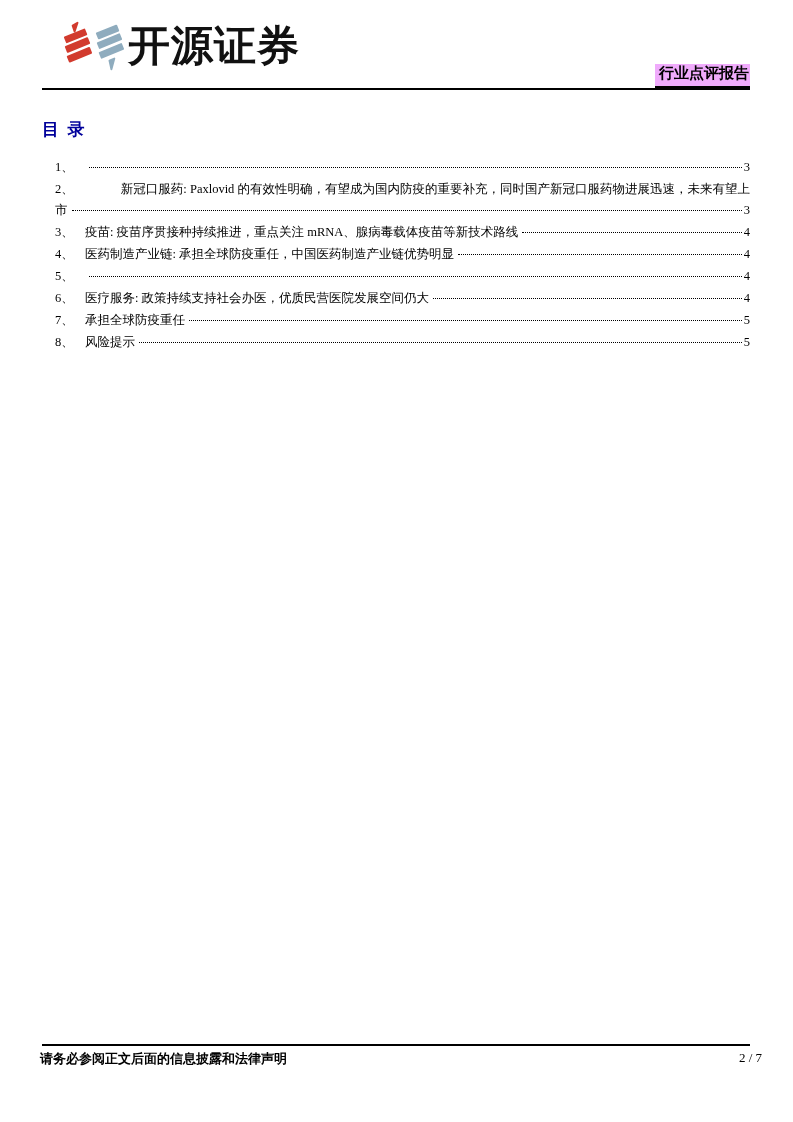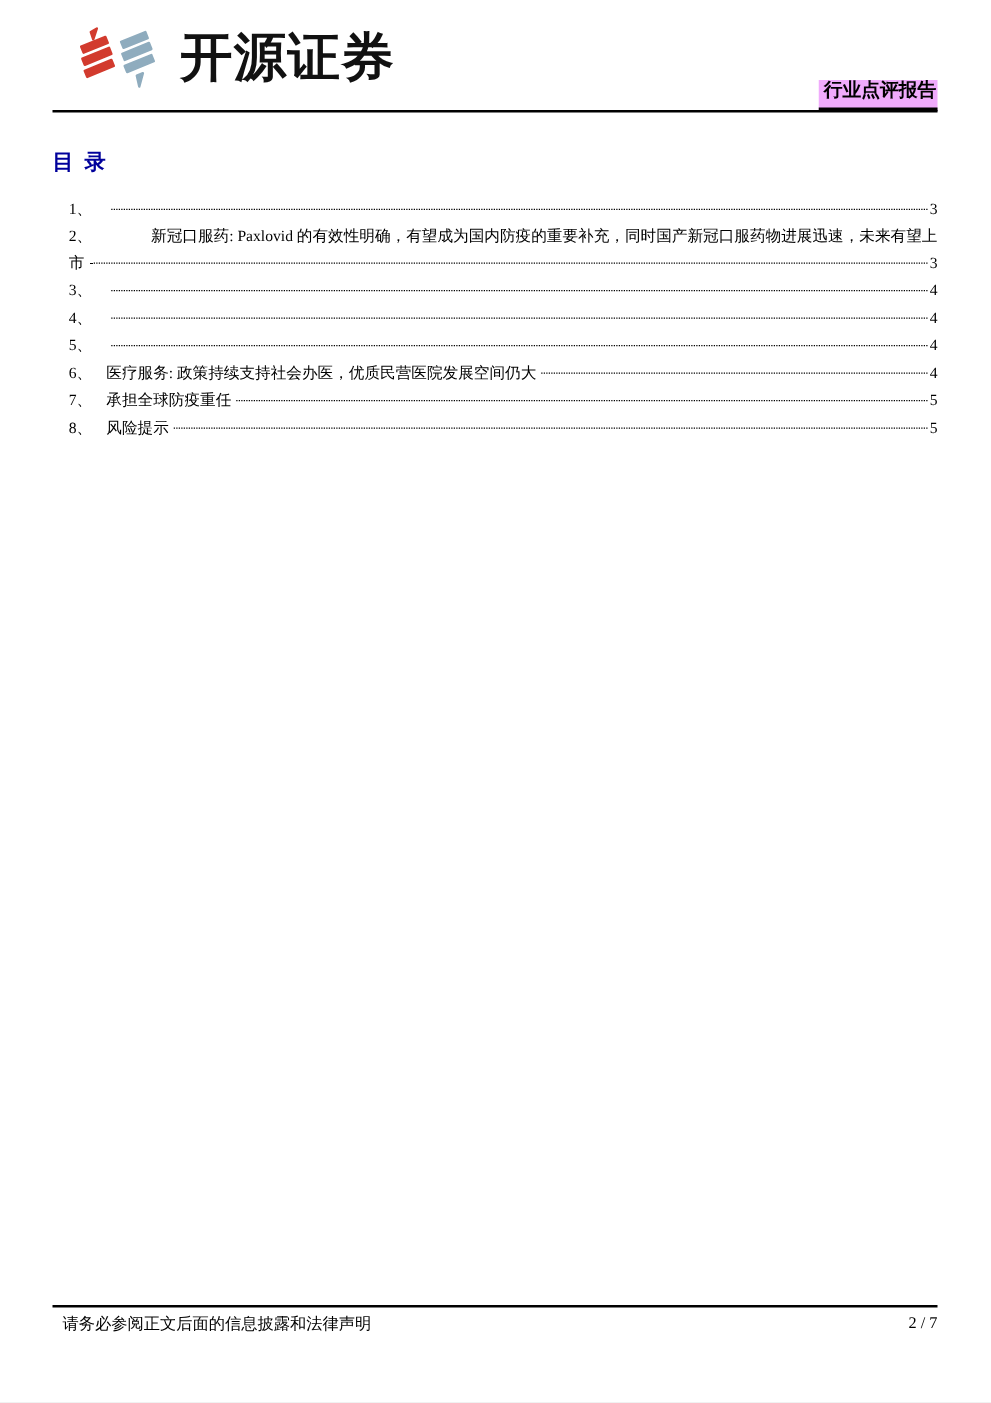--- a/index.html
+++ b/index.html
@@ -10,21 +10,21 @@
     background:#ffffff;
     font-family:"Liberation Serif","DejaVu Serif",serif;
     color:#000;
     overflow:hidden;
     margin:0 auto;
   }
 
   
   .logo {
     position:absolute; left:62px; top:18px;
-    display:flex; align-items:center; gap:20px;
+    display:flex; align-items:center; gap:4px;
   }
   .logo-mark { width:62px; height:56px; display:block; }
   .brand-name {
     font-family:"Liberation Sans","DejaVu Sans",sans-serif;
     font-weight:900; font-size:42px; letter-spacing:1px;
     color:#111; line-height:1;
   }
   .header-rule {
     position:absolute; left:42px; right:43px; top:88px;
     height:1.5px; background:#000;
@@ -69,25 +69,25 @@
     min-width:10px;
   }
   .toc-page { flex:0 0 auto; }
 
   
   .footer-rule {
     position:absolute; left:42px; right:43px; top:1044px;
     height:2px; background:#000;
   }
   .footer-disclaimer {
-    position:absolute; left:50px; top:1050px;
-    font-weight:normal; font-size:13px;
+    position:absolute; left:40px; top:1050px;
+    font-weight:bold; font-size:13px;
   }
   .footer-page {
-    position:absolute; right:43px; top:1050px;
+    position:absolute; right:31px; top:1050px;
     font-size:13px;
   }
 </style>
 </head>
 <body>
 
 <div class="page">
 
   <div class="logo">
     <svg class="logo-mark" viewBox="0 0 64 52" xmlns="http://www.w3.org/2000/svg">
@@ -127,26 +127,28 @@
         <span class="toc-text full">新冠口服药: Paxlovid 的有效性明确，有望成为国内防疫的重要补充，同时国产新冠口服药物进展迅速，未来有望上</span>
       </div>
       <div class="toc-entry wrap-line">
         <span>市</span>
         <span class="dots"></span>
         <span class="toc-page">3</span>
       </div>
 
       <div class="toc-entry">
         <span class="toc-num">3、</span>
+        <span class="toc-text">疫苗: 疫苗序贯接种持续推进，重点关注 mRNA、腺病毒载体疫苗等新技术路线</span>
         <span class="dots"></span>
         <span class="toc-page">4</span>
       </div>
 
       <div class="toc-entry">
         <span class="toc-num">4、</span>
+        <span class="toc-text">医药制造产业链: 承担全球防疫重任，中国医药制造产业链优势明显</span>
         <span class="dots"></span>
         <span class="toc-page">4</span>
       </div>
 
       <div class="toc-entry">
         <span class="toc-num">5、</span>
         <span class="dots"></span>
         <span class="toc-page">4</span>
       </div>
 

